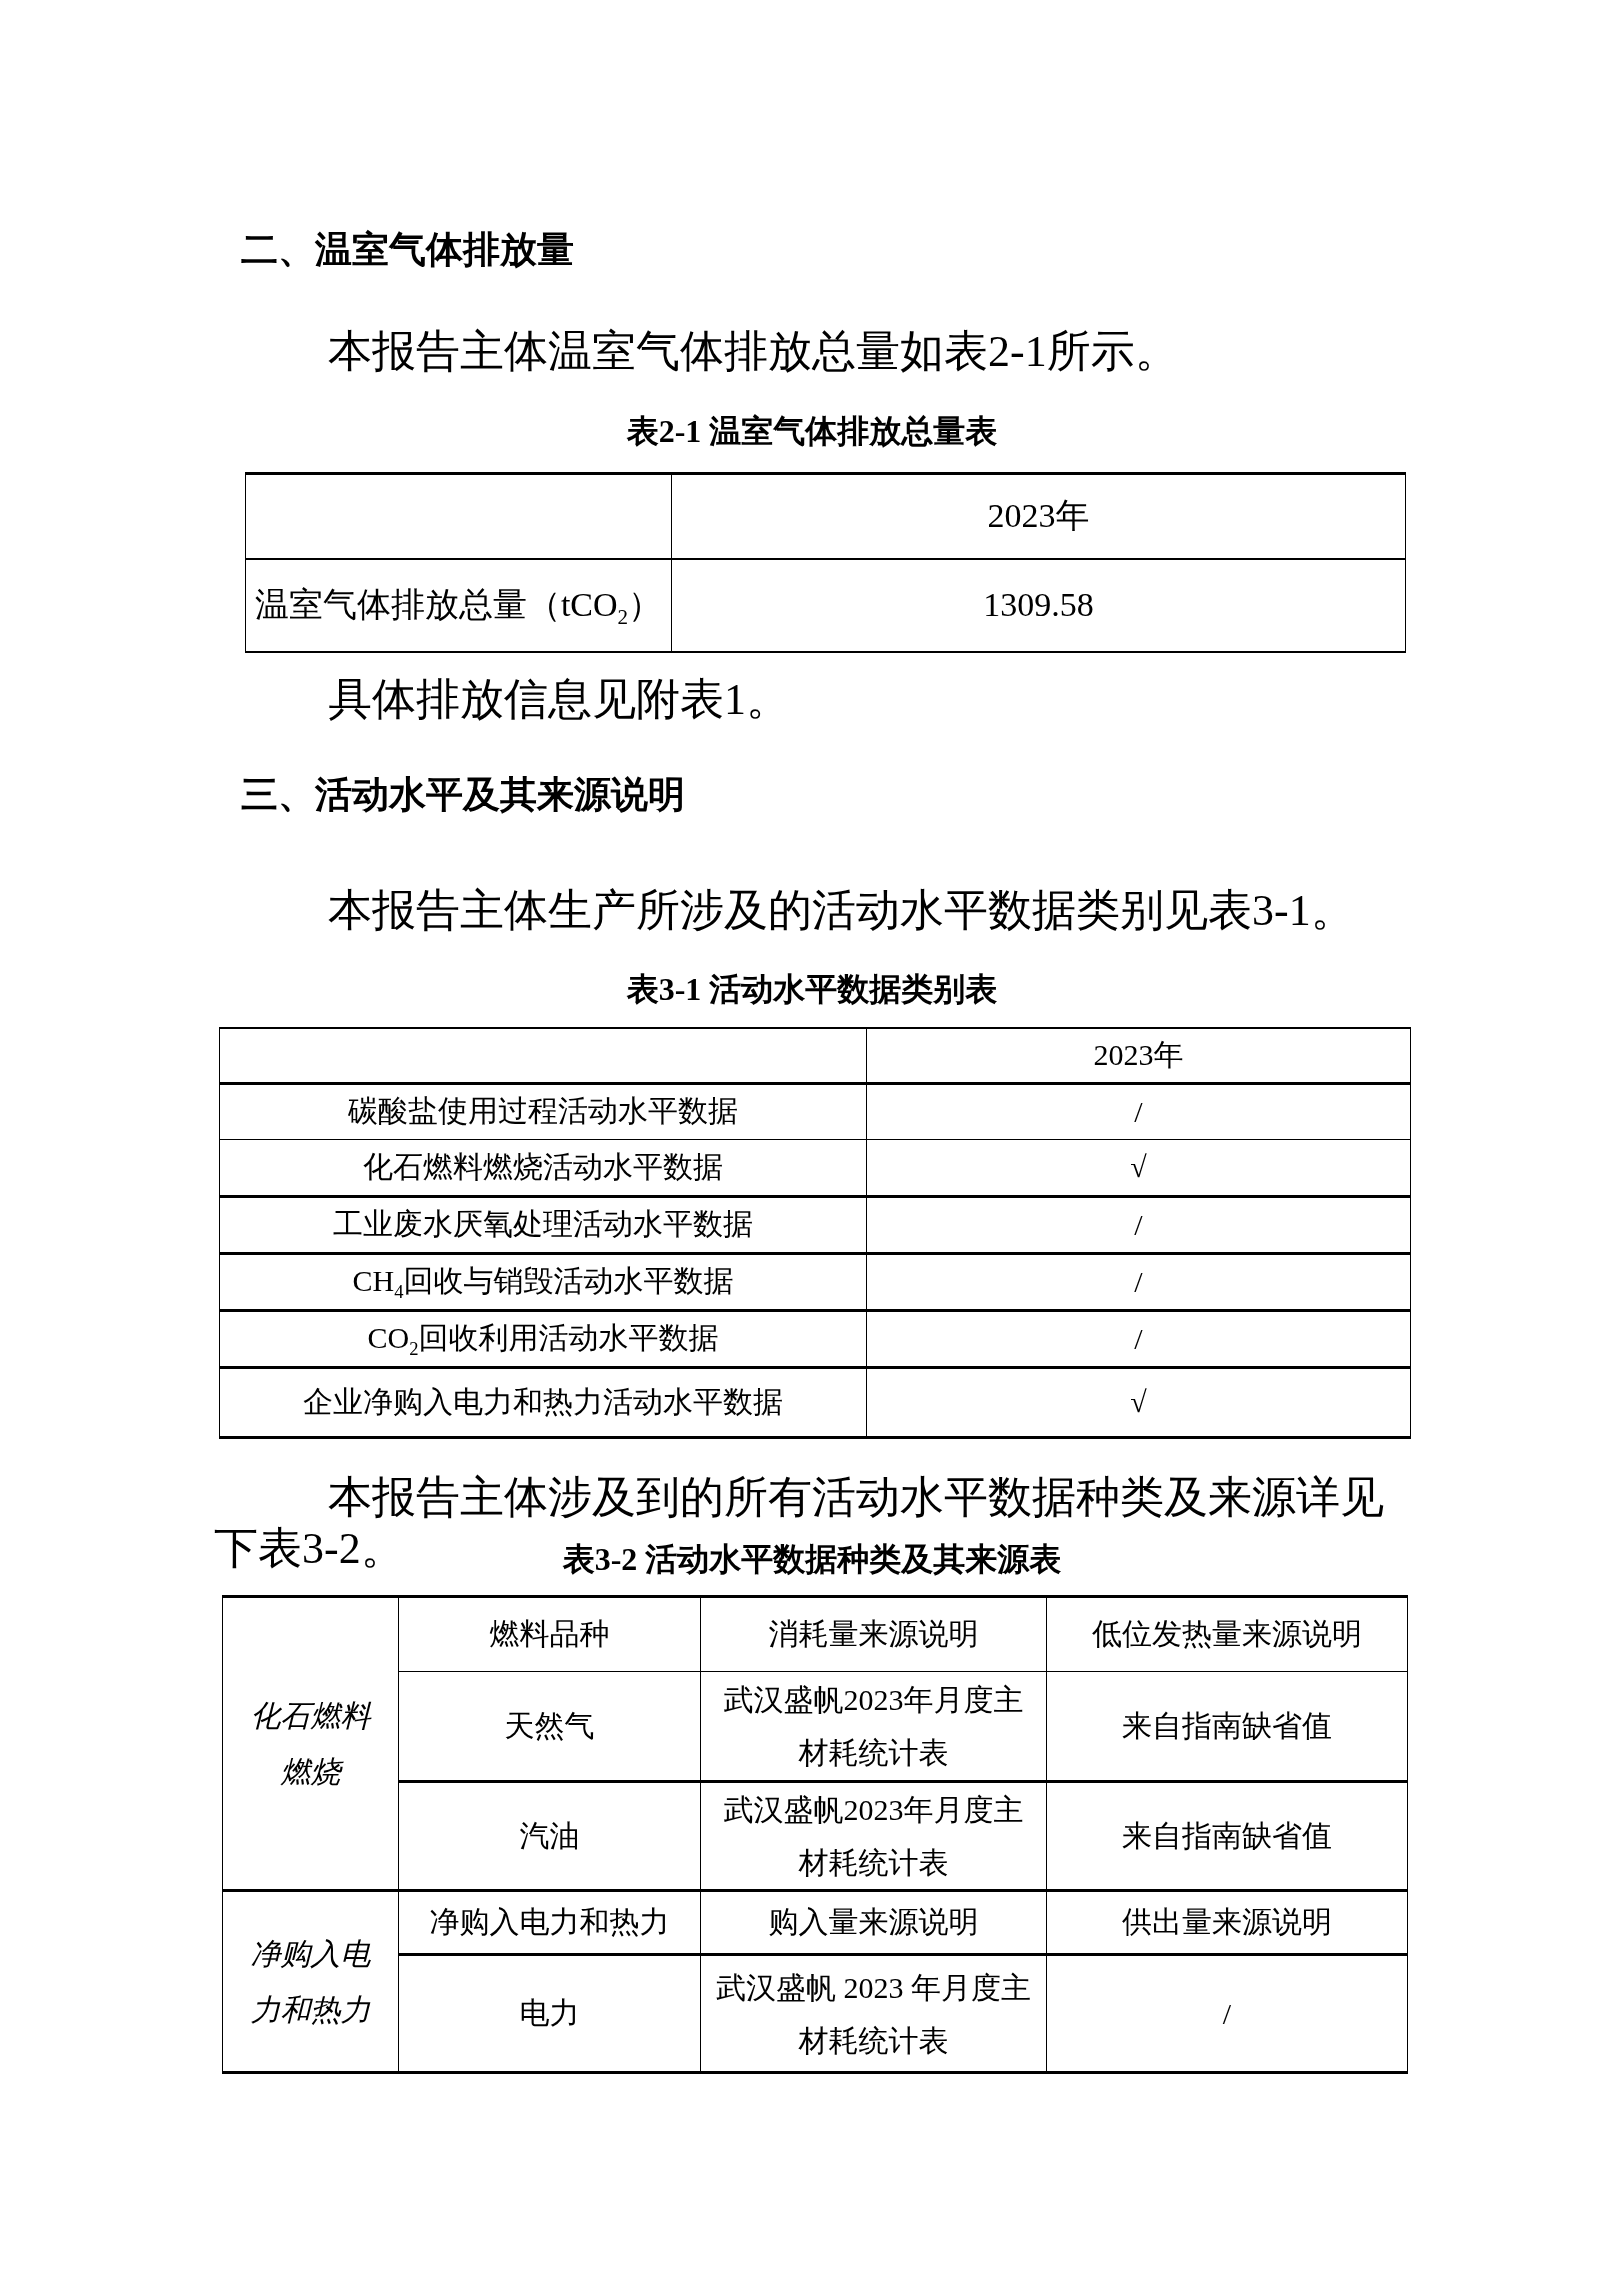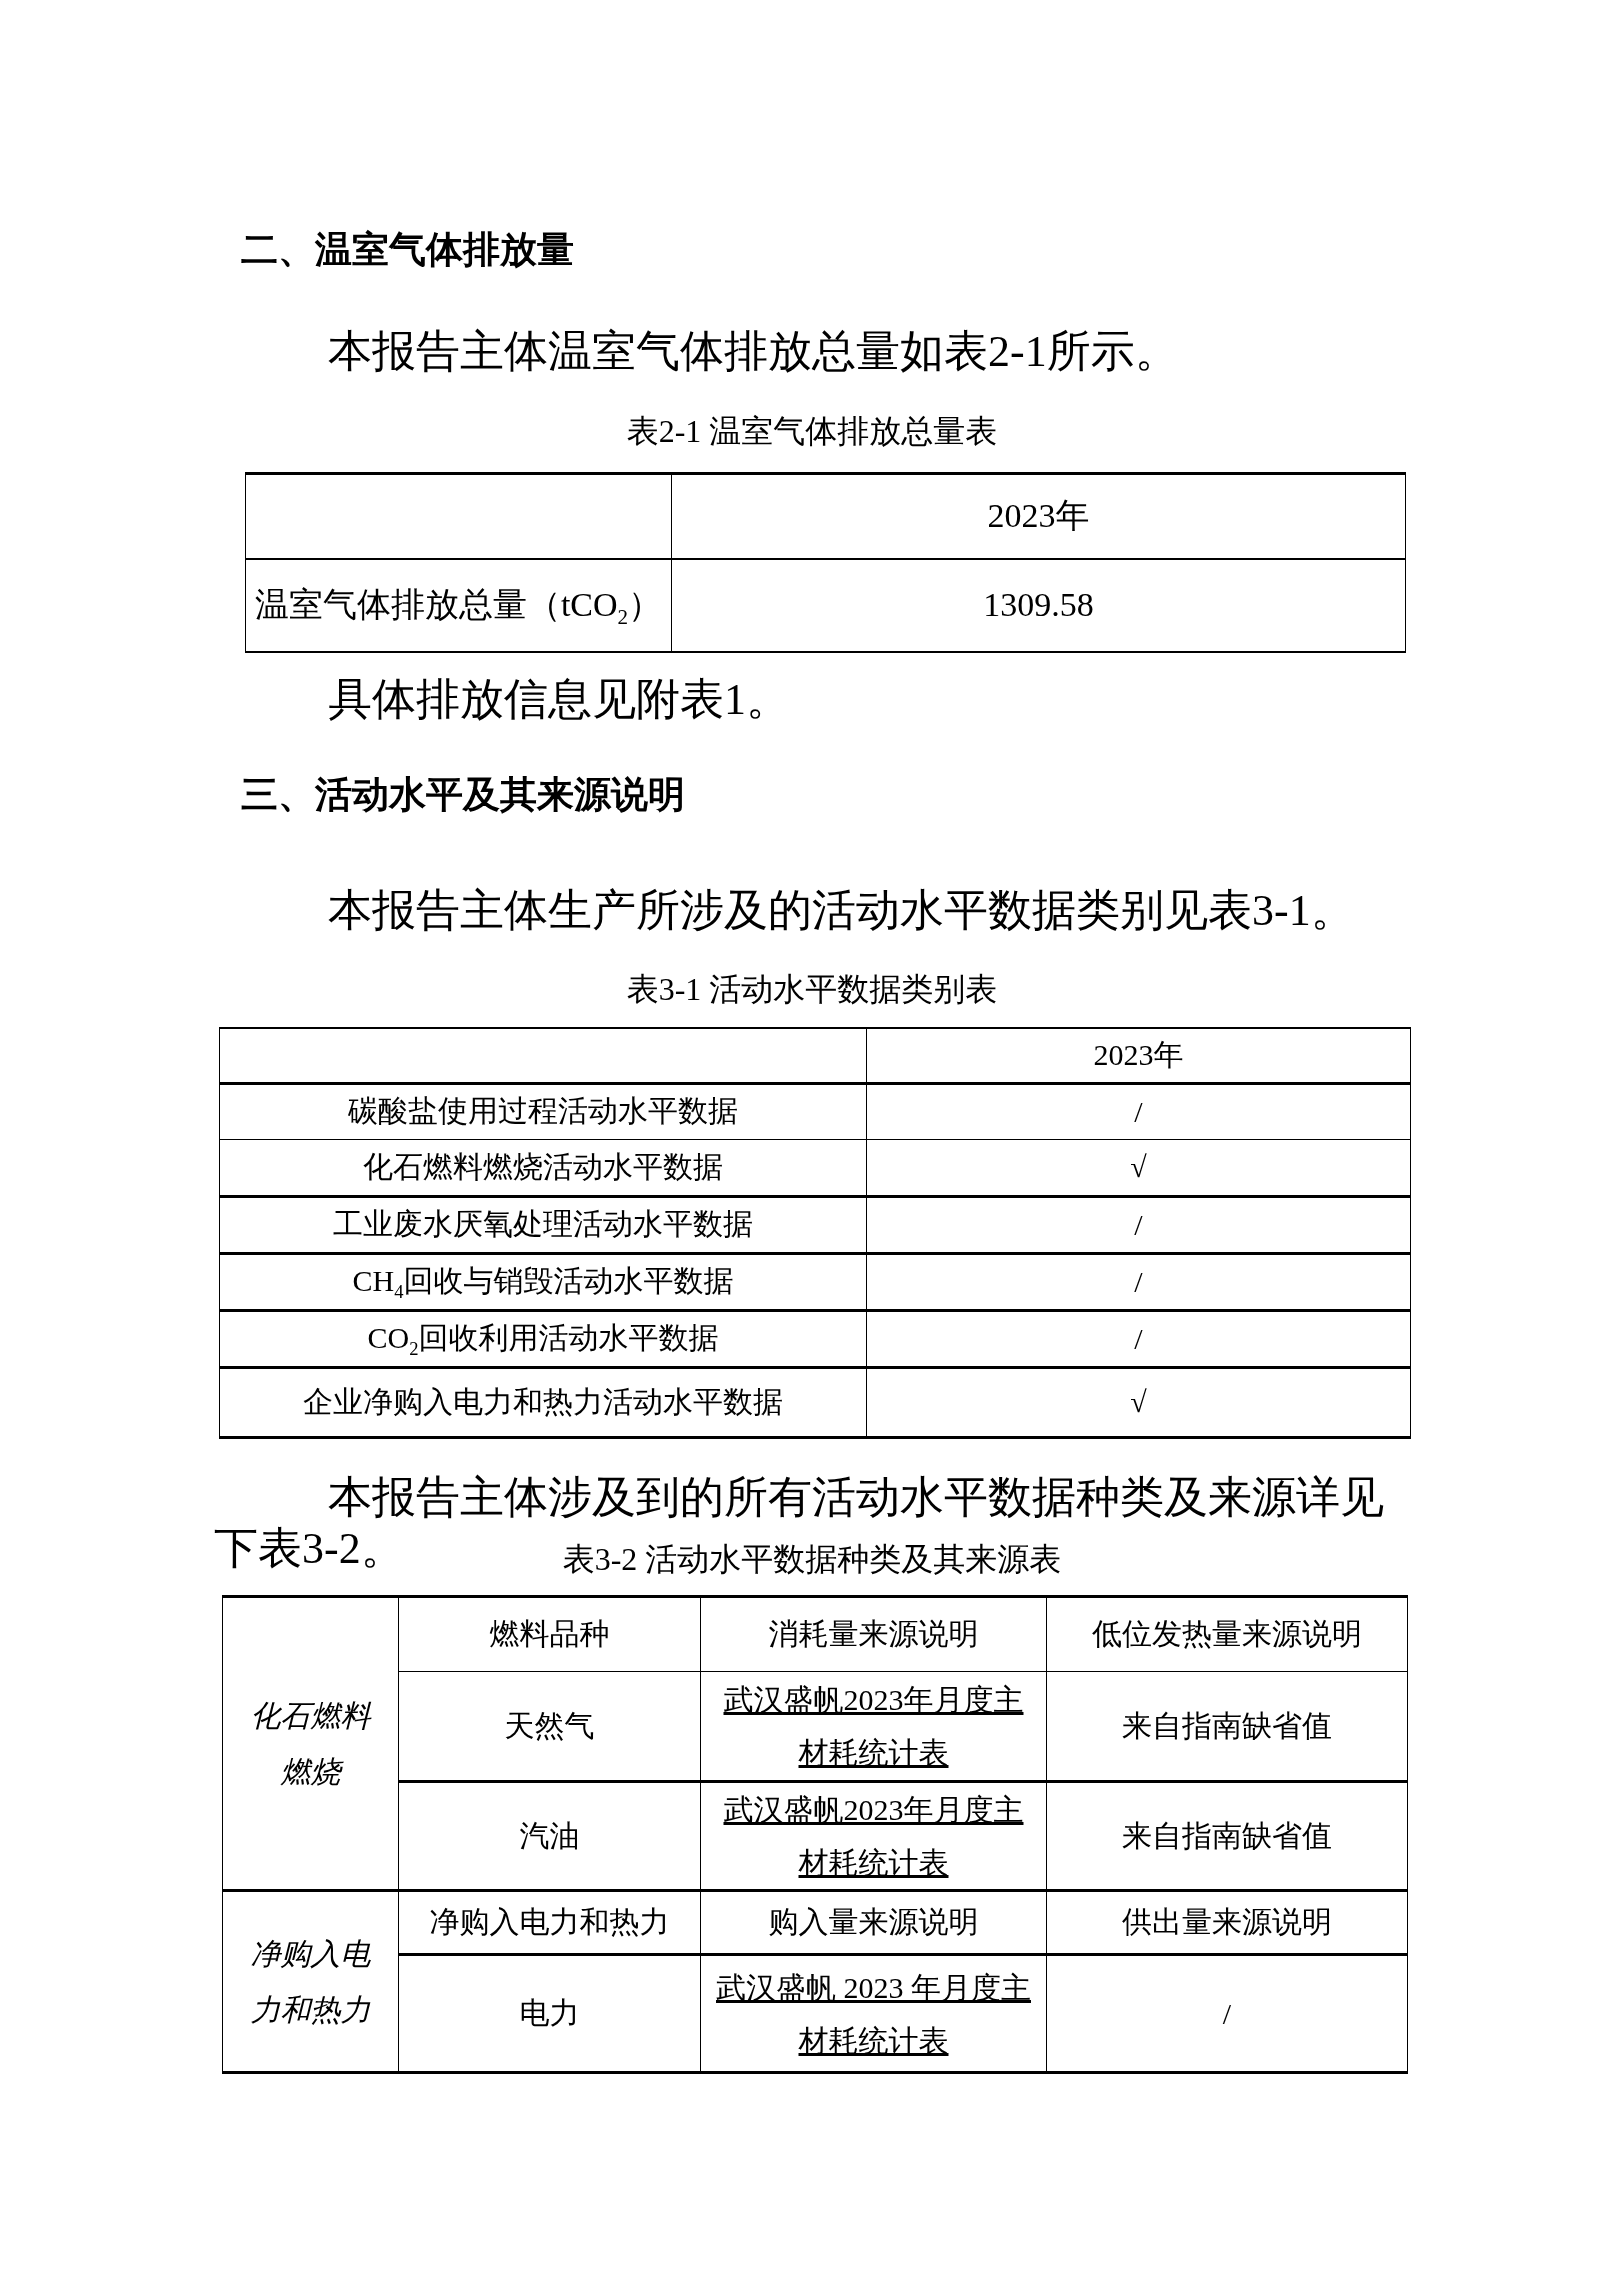--- a/index.html
+++ b/index.html
@@ -7,37 +7,37 @@
   body {
     width: 1623px; height: 2295px;
     font-family: "Liberation Serif", "DejaVu Serif", serif;
     color: #000;
   }
   .page { position: relative; width: 1623px; height: 2095px; background: #fff; overflow: hidden; }
   .abs { position: absolute; }
 
   .heading { left: 241px; font-size: 37px; font-weight: bold; line-height: 1.1; white-space: nowrap; }
   .para { left: 214px; width: 1196px; font-size: 44px; line-height: 1.15; text-indent: 114px; }
-  .tbl-title { left: 214px; width: 1196px; font-size: 32px; font-weight: normal; text-align: center; line-height: 1.1; }
+  .tbl-title { left: 214px; width: 1196px; font-size: 32px; font-weight: bold; text-align: center; line-height: 1.1; }
 
   table { border-collapse: collapse; table-layout: fixed; background: #fff; }
   td {
     border: 1.7px solid #000;
     text-align: center; vertical-align: middle;
     font-size: 30px; overflow: hidden;
   }
   .t21 td { font-size: 34px; }
   .bt3 { border-top-width: 2.5px; }
   .bt4 { border-top-width: 3.4px; }
   .bb3 { border-bottom-width: 2.5px; margin-top: 44px; }
   .bb4 { border-bottom-width: 3.4px; }
 
   sub { font-size: 0.62em; line-height: 0; }
 
-  .two-line div { line-height: 53px; text-decoration: underline; }
+  .two-line div { line-height: 53px; }
   .cat-cell div { line-height: 56px; font-style: italic; }
 
   .page-num { left: 0; width: 1623px; text-align: center; font-size: 29px; }
 </style>
 </head>
 <body>
 
 <div class="page">
 
   <div class="abs heading" style="top:230px">二、温室气体排放量</div>

